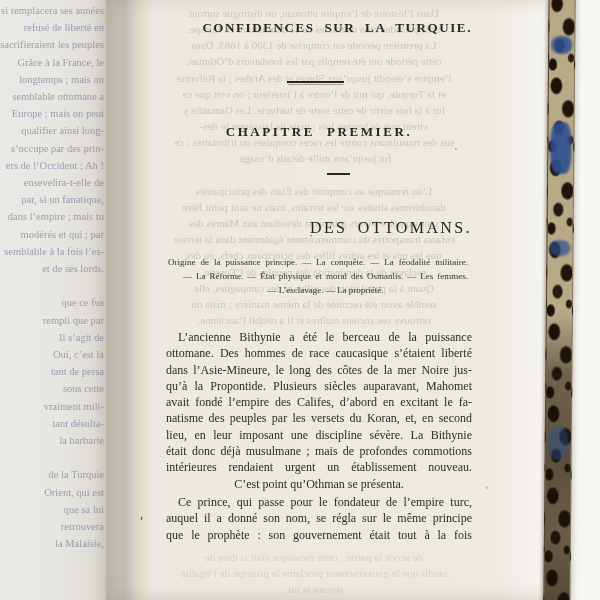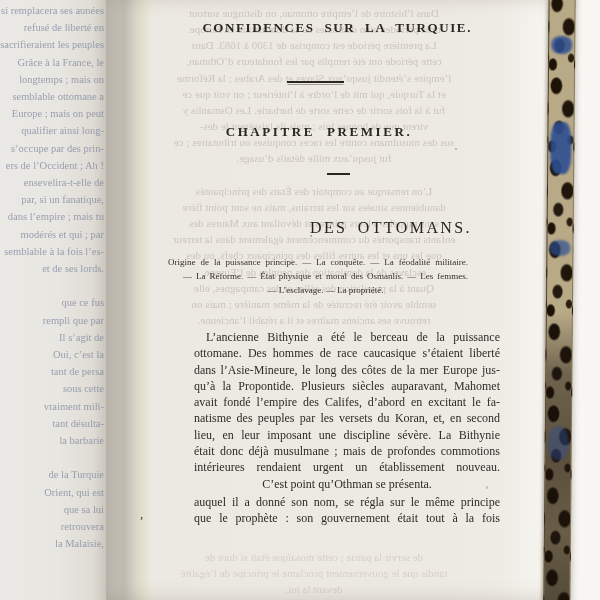--- a/index.html
+++ b/index.html
@@ -79,21 +79,21 @@
     position:absolute;top:233px;left:60px;width:290px;text-align:center;
     font-size:9px;color:#5a554d;
   }
   .summary{
     position:absolute;top:256px;left:62px;width:300px;
     font-size:9px;line-height:13.8px;color:#35312a;
   }
   .summary .sl2,.summary .sl3{padding-left:15px;}
   .para{
     position:absolute;left:60px;width:306px;
-    font-size:12px;line-height:16.3px;color:#2e2b26;margin-left:28px;
+    font-size:12px;line-height:16.3px;color:#2e2b26;
   }
   .para1{top:329px;}
   .para2{top:494px;}
   .indent{padding-left:12px;}
   .jl{text-align:justify;text-align-last:justify;white-space:nowrap;}
   .ll{text-align:center;white-space:nowrap;}
 
   
   .speck-comma{
     position:absolute;top:506px;left:34px;
@@ -210,31 +210,32 @@
 
     <div class="summary">
       <div class="jl sl1">Origine de la puissance principe. — La conquête. — La féodalité militaire.</div>
       <div class="jl sl2">— La Réforme. — État physique et moral des Osmanlis. — Les femmes.</div>
       <div class="ll sl3">— L’esclavage. — La propriété.</div>
     </div>
 
     <div class="para para1">
       <div class="jl indent">L’ancienne Bithynie a été le berceau de la puissance</div>
       <div class="jl">ottomane. Des hommes de race caucasique s’étaient liberté</div>
-      <div class="jl">dans l’Asie-Mineure, le long des côtes de la mer Europe jus-</div>
+      <div class="jl">dans l’Asie-Mineure, le long des côtes de la mer Noire jus-</div>
       <div class="jl">qu’à la Propontide. Plusieurs siècles auparavant, Mahomet</div>
       <div class="jl">avait fondé l’empire des Califes, d’abord en excitant le fa-</div>
       <div class="jl">natisme des peuples par les versets du Koran, et, en second</div>
       <div class="jl">lieu, en leur imposant une discipline sévère. La Bithynie</div>
       <div class="jl">était donc déjà musulmane ; mais de profondes commotions</div>
       <div class="jl">intérieures rendaient urgent un établissement nouveau.</div>
       <div class="ll">C’est point qu’Othman se présenta.</div>
     </div>
 
     <div class="para para2">
+      <div class="jl indent">Ce prince, qui passe pour le fondateur de l’empire turc,</div>
       <div class="jl">auquel il a donné son nom, se régla sur le même principe</div>
       <div class="jl">que le prophète : son gouvernement était tout à la fois</div>
     </div>
 
     <div class="speck-comma">,</div>
     <div class="speck speck-a"></div>
     <div class="speck speck-b"></div>
   </div>
 
   <div class="marble">

